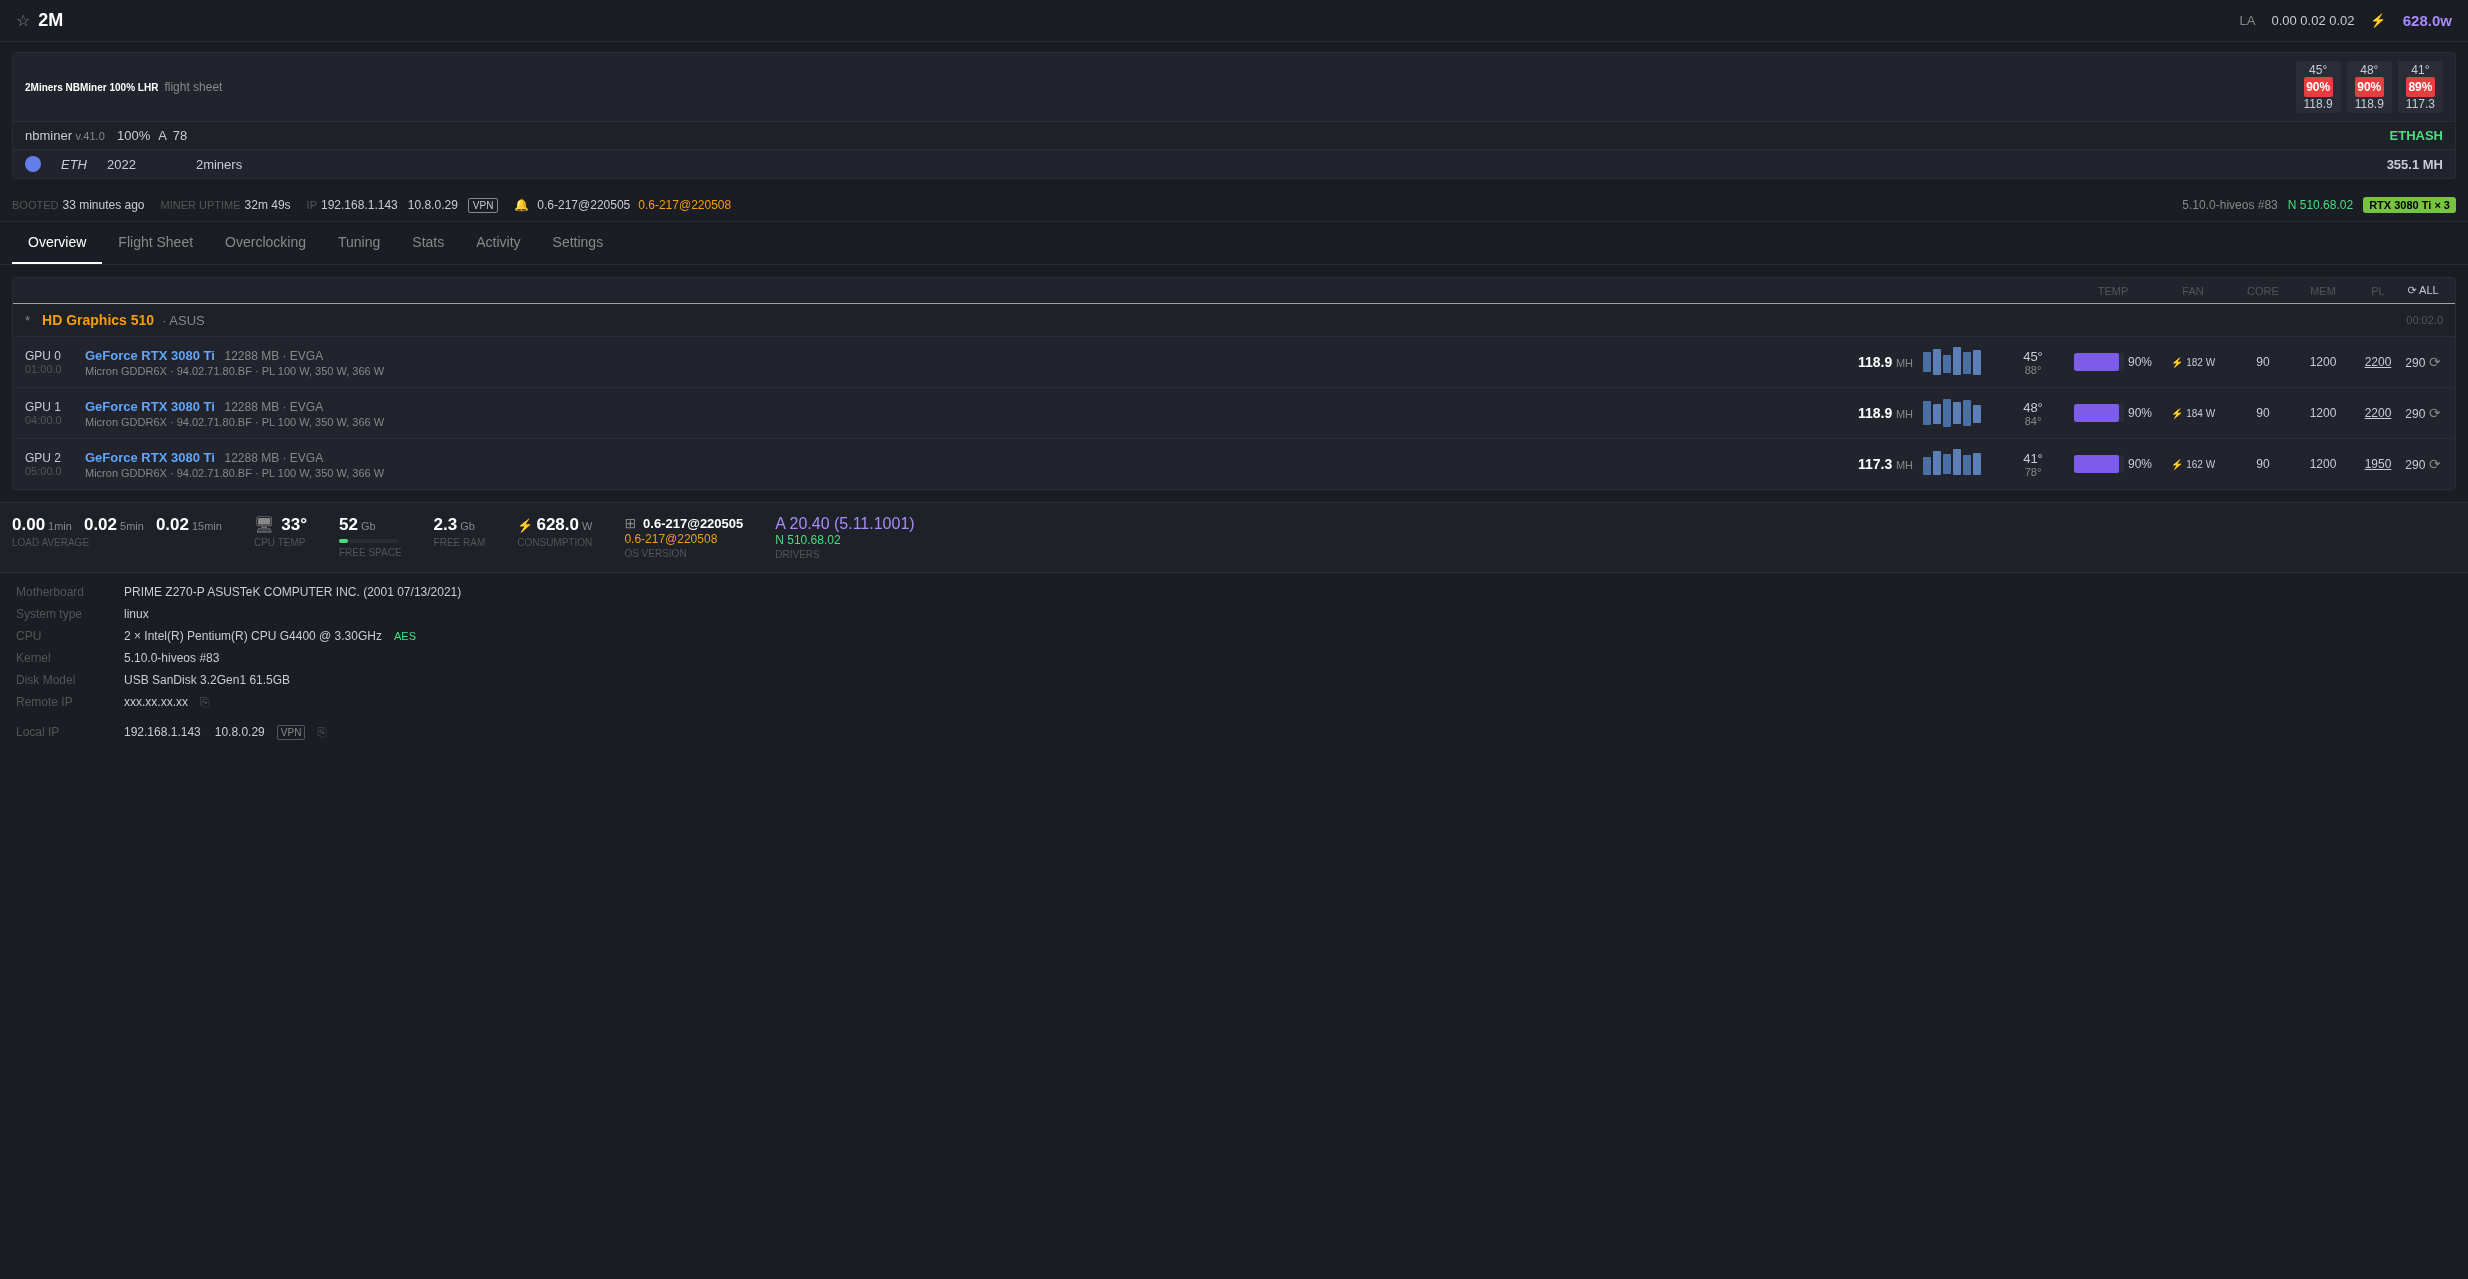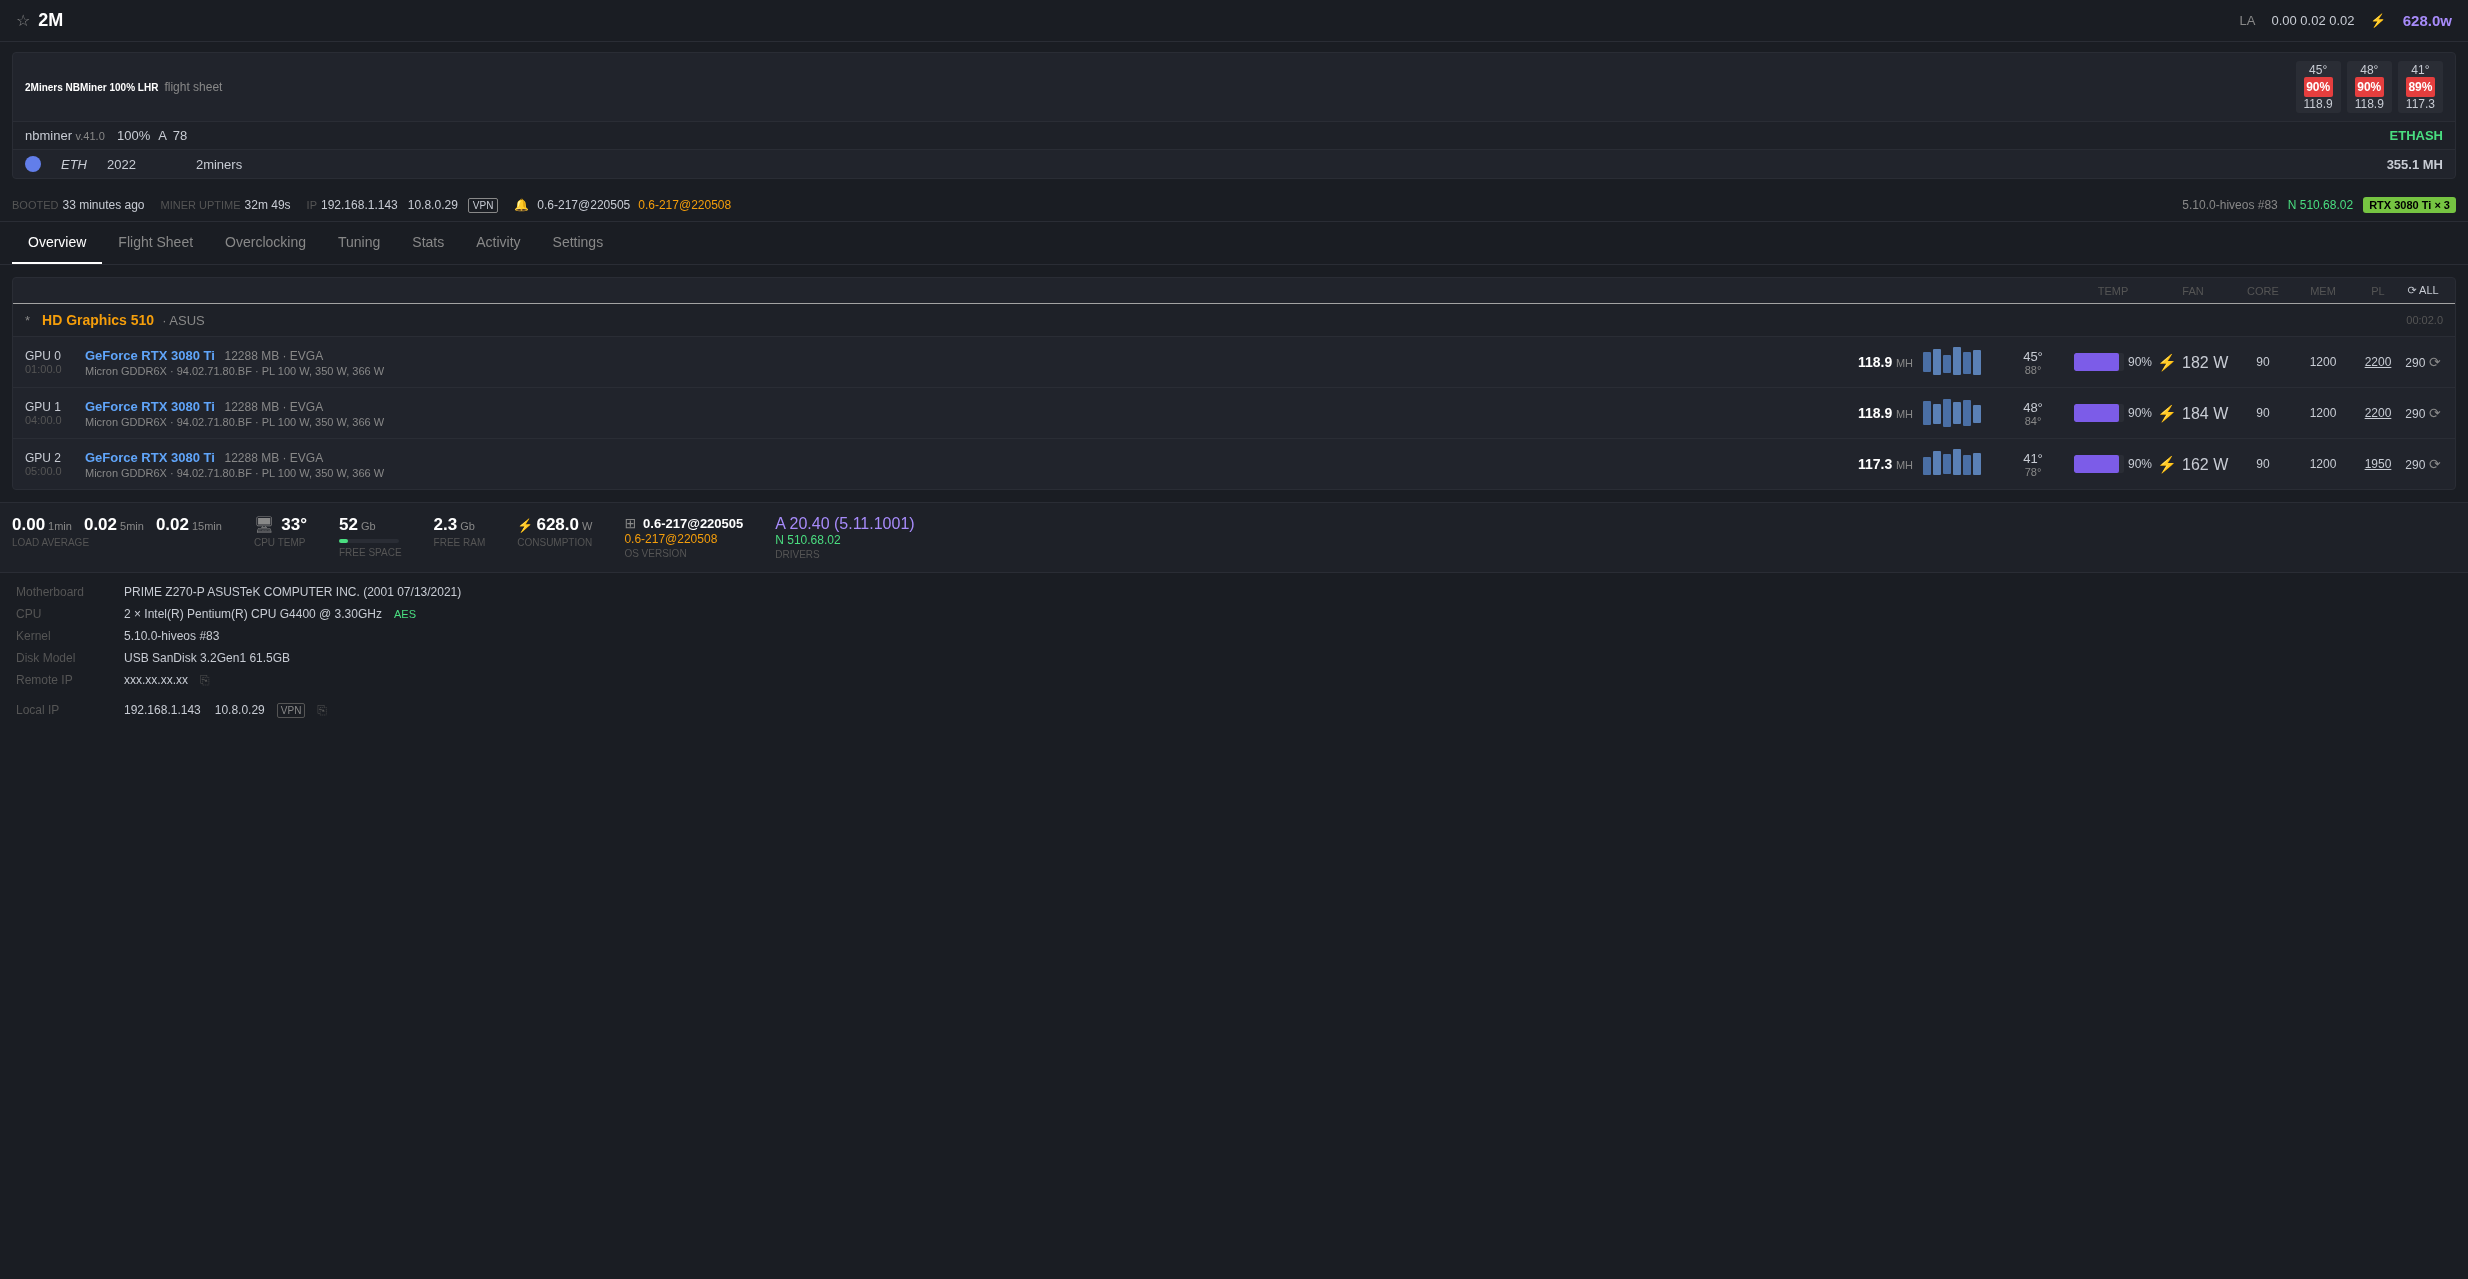--- a/index.html
+++ b/index.html
@@ -164,21 +164,21 @@
     .gpu-hash-col { width: 120px; text-align: right; }
     .gpu-hash { color: #fff; font-size: 14px; font-weight: 600; }
     .gpu-hash-unit { color: #888; font-size: 11px; }
     .gpu-chart-col { width: 80px; display: flex; align-items: center; justify-content: center; }
     .mini-chart { width: 60px; height: 30px; }
     .gpu-temp-col { width: 80px; text-align: center; }
     .gpu-temp-main { color: #c8ccd4; font-size: 13px; }
     .gpu-temp-sub { color: #888; font-size: 11px; }
     .gpu-fan-col { width: 80px; text-align: center; }
     .fan-pct { color: #c8ccd4; font-size: 12px; }
-    .gpu-power-col { width: 80px; text-align: center; color: #c8ccd4; font-size: 16px; }
+    .gpu-power-col { width: 80px; text-align: center; color: #c8ccd4; font-size: 10px; }
     .power-icon { color: #a78bfa; }
     .gpu-core-col { width: 60px; text-align: center; color: #c8ccd4; font-size: 12px; }
     .gpu-mem-col { width: 60px; text-align: center; color: #c8ccd4; font-size: 12px; }
     .gpu-pl-col { width: 50px; text-align: center; color: #c8ccd4; font-size: 12px; text-decoration: underline; }
     .tune-icon { color: #888; font-size: 14px; cursor: pointer; }
 
     .stats-row {
       background: #1e2128;
       border-top: 1px solid #2a2d35;
       padding: 12px;
@@ -575,20 +575,24 @@
     <span class="stat-desc">DRIVERS</span>
   </div>
 </div>
 
 <div class="info-grid">
   <div class="info-row">
     <span class="info-key">Motherboard</span>
     <span class="info-val">PRIME Z270-P ASUSTeK COMPUTER INC. (2001 07/13/2021)</span>
   </div>
   <div class="info-row">
+    <span class="info-key">System type</span>
+    <span class="info-val">linux</span>
+  </div>
+  <div class="info-row">
     <span class="info-key">CPU</span>
     <span class="info-val">2 × Intel(R) Pentium(R) CPU G4400 @ 3.30GHz</span>
     <span class="aes-badge">AES</span>
   </div>
   <div class="info-row">
     <span class="info-key">Kernel</span>
     <span class="info-val">5.10.0-hiveos #83</span>
   </div>
   <div class="info-row">
     <span class="info-key">Disk Model</span>

